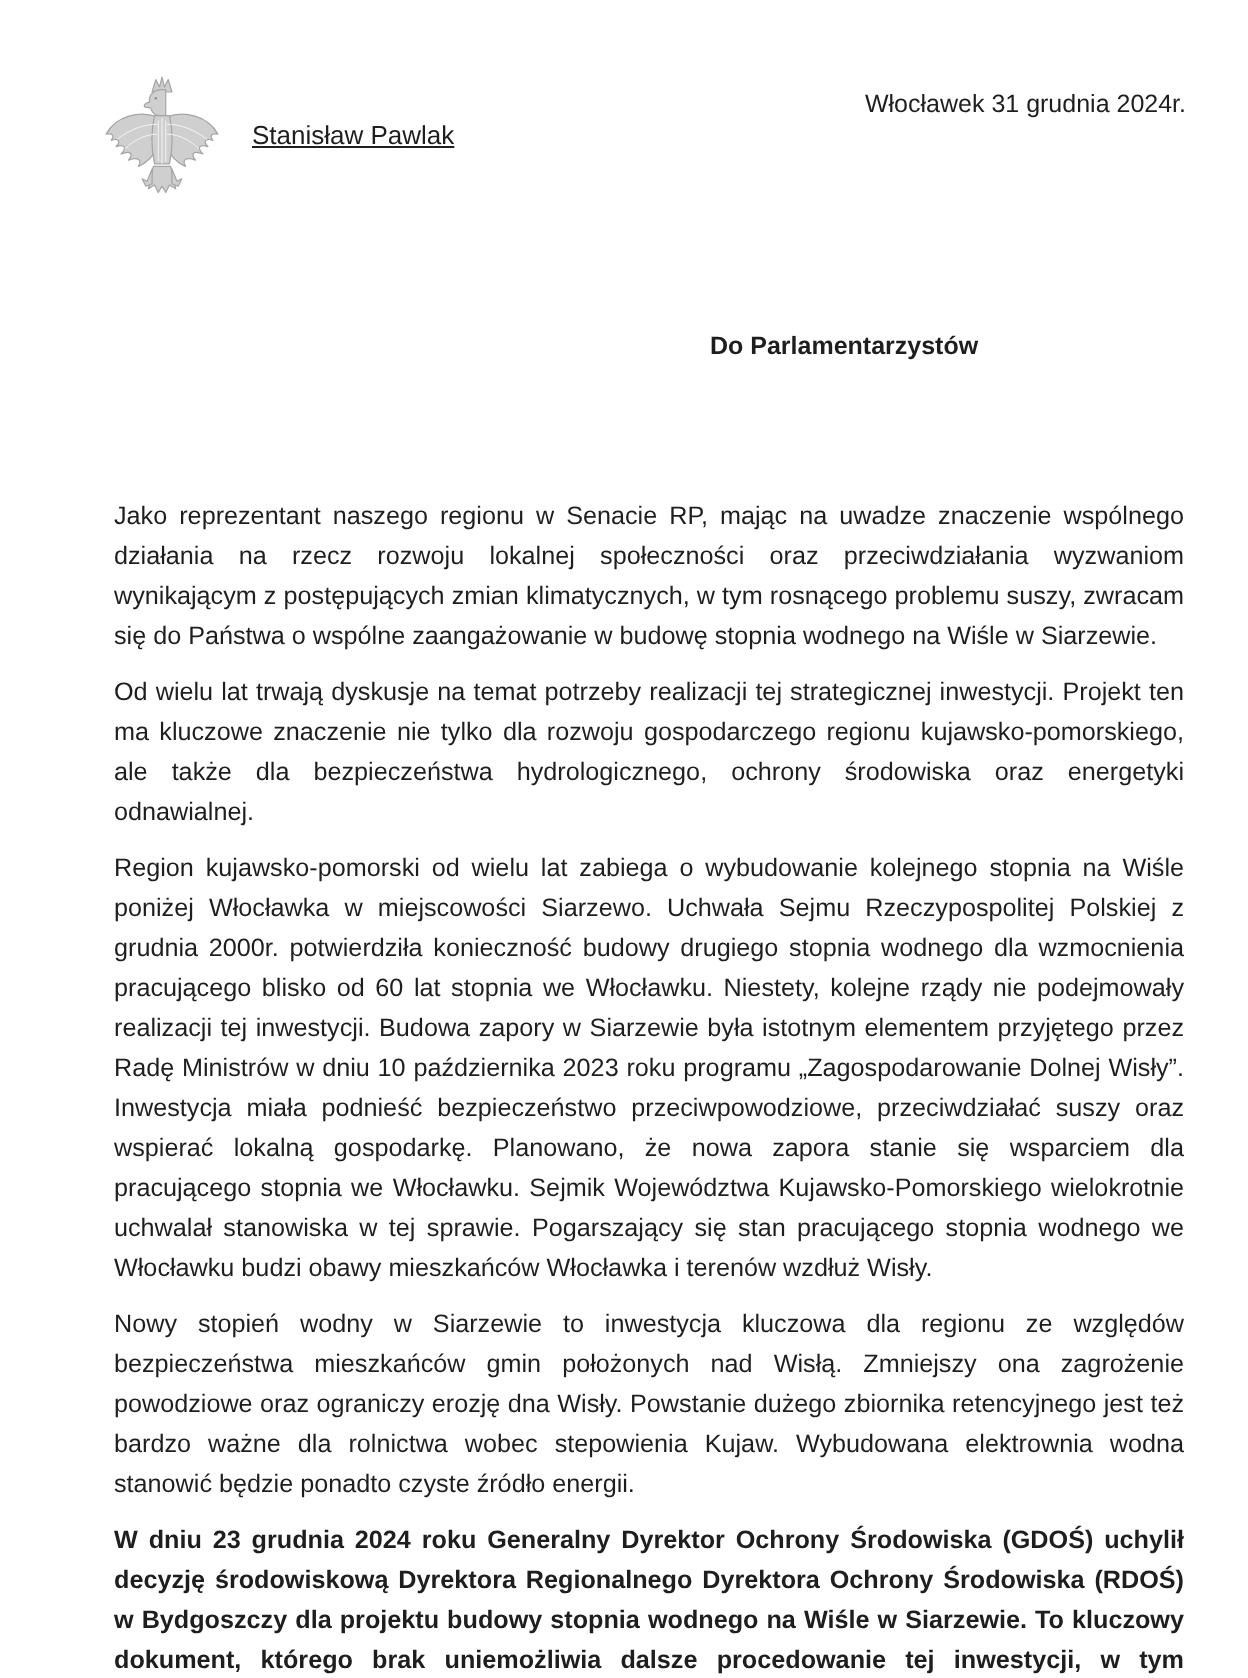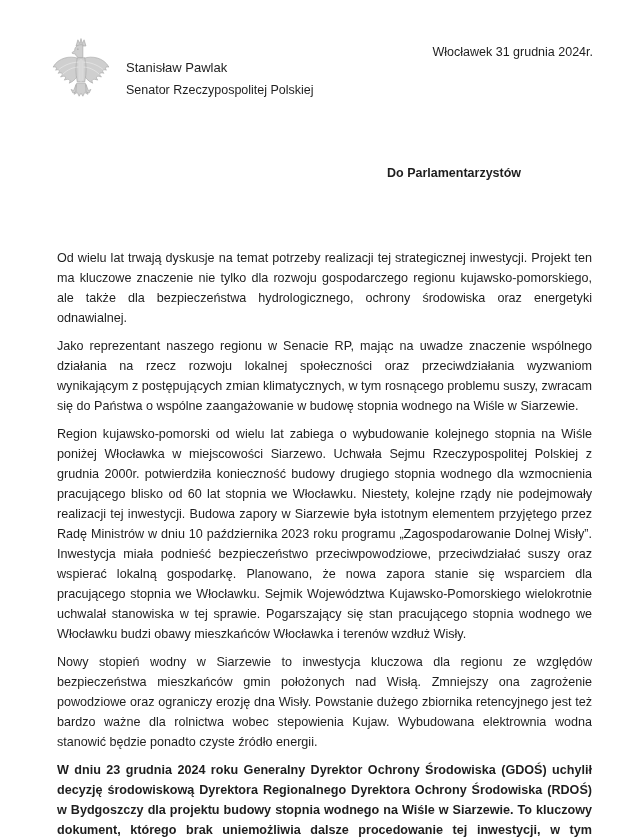--- a/index.html
+++ b/index.html
@@ -17,20 +17,21 @@
     position: absolute;
     left: 50px;
     top: 36px;
     width: 62px;
     height: 82px;
   }
   .sender {
     position: absolute;
     left: 126px;
     top: 60px;
+    text-decoration: underline;
   }
   .sender-name {
     font-size: 13px;
     line-height: 16px;
     margin: 0 0 7px 0;
   }
   .sender-title {
     font-size: 12.5px;
     line-height: 15px;
   }
@@ -43,21 +44,20 @@
     margin-left: 48px;
   }
   
   .recipient {
     position: absolute;
     left: 355px;
     top: 163px;
     font-size: 12.5px;
     font-weight: 700;
     line-height: 21px;
-    margin-left: 32px;
   }
   
   .letter-body {
     position: absolute;
     left: 57px;
     top: 248px;
     width: 535px;
     font-size: 12.6px;
     line-height: 20px;
   }
@@ -104,30 +104,29 @@
         <path d="M47 38 L47 71"></path>
         <path d="M50 36 L50 73"></path>
         <path d="M53 38 L53 71"></path>
       </g>
       <circle cx="45" cy="20" r="1" fill="#8f8f8f" stroke="none"></circle>
     </svg>
   </div>
 
   <div class="sender">
     <div class="sender-name">Stanisław Pawlak</div>
-    <div class="sender-title">Senator Rzeczypospolitej Polskiej</div>
   </div>
 
   <div class="dateline">Włocławek 31 grudnia 2024r.</div>
 
   <div class="recipient">
     <div>Do Parlamentarzystów</div>
   </div>
 
   <div class="letter-body">
+    <p class="para">Jako reprezentant naszego regionu w Senacie RP, mając na uwadze znaczenie wspólnego działania na rzecz rozwoju lokalnej społeczności oraz przeciwdziałania wyzwaniom wynikającym z postępujących zmian klimatycznych, w tym rosnącego problemu suszy, zwracam się do Państwa o wspólne zaangażowanie w budowę stopnia wodnego na Wiśle w Siarzewie.</p>
     <p class="para">Od wielu lat trwają dyskusje na temat potrzeby realizacji tej strategicznej inwestycji. Projekt ten ma kluczowe znaczenie nie tylko dla rozwoju gospodarczego regionu kujawsko-pomorskiego, ale także dla bezpieczeństwa hydrologicznego, ochrony środowiska oraz energetyki odnawialnej.</p>
-    <p class="para">Jako reprezentant naszego regionu w Senacie RP, mając na uwadze znaczenie wspólnego działania na rzecz rozwoju lokalnej społeczności oraz przeciwdziałania wyzwaniom wynikającym z postępujących zmian klimatycznych, w tym rosnącego problemu suszy, zwracam się do Państwa o wspólne zaangażowanie w budowę stopnia wodnego na Wiśle w Siarzewie.</p>
     <p class="para">Region kujawsko-pomorski od wielu lat zabiega o wybudowanie kolejnego stopnia na Wiśle poniżej Włocławka w miejscowości Siarzewo. Uchwała Sejmu Rzeczypospolitej Polskiej z grudnia 2000r. potwierdziła konieczność budowy drugiego stopnia wodnego dla wzmocnienia pracującego blisko od 60 lat stopnia we Włocławku. Niestety, kolejne rządy nie podejmowały realizacji tej inwestycji. Budowa zapory w Siarzewie była istotnym elementem przyjętego przez Radę Ministrów w dniu 10 października 2023 roku programu „Zagospodarowanie Dolnej Wisły”. Inwestycja miała podnieść bezpieczeństwo przeciwpowodziowe, przeciwdziałać suszy oraz wspierać lokalną gospodarkę. Planowano, że nowa zapora stanie się wsparciem dla pracującego stopnia we Włocławku. Sejmik Województwa Kujawsko-Pomorskiego wielokrotnie uchwalał stanowiska w tej sprawie. Pogarszający się stan pracującego stopnia wodnego we Włocławku budzi obawy mieszkańców Włocławka i terenów wzdłuż Wisły.</p>
     <p class="para">Nowy stopień wodny w Siarzewie to inwestycja kluczowa dla regionu ze względów bezpieczeństwa mieszkańców gmin położonych nad Wisłą. Zmniejszy ona zagrożenie powodziowe oraz ograniczy erozję dna Wisły. Powstanie dużego zbiornika retencyjnego jest też bardzo ważne dla rolnictwa wobec stepowienia Kujaw. Wybudowana elektrownia wodna stanowić będzie ponadto czyste źródło energii.</p>
     <p class="para bold">W dniu 23 grudnia 2024 roku Generalny Dyrektor Ochrony Środowiska (GDOŚ) uchylił decyzję środowiskową Dyrektora Regionalnego Dyrektora Ochrony Środowiska (RDOŚ) w Bydgoszczy dla projektu budowy stopnia wodnego na Wiśle w Siarzewie. To kluczowy dokument, którego brak uniemożliwia dalsze procedowanie tej inwestycji, w tym uzyskanie pozwolenia na budowę.</p>
   </div>
 
 </div>
 
 </body></html>

